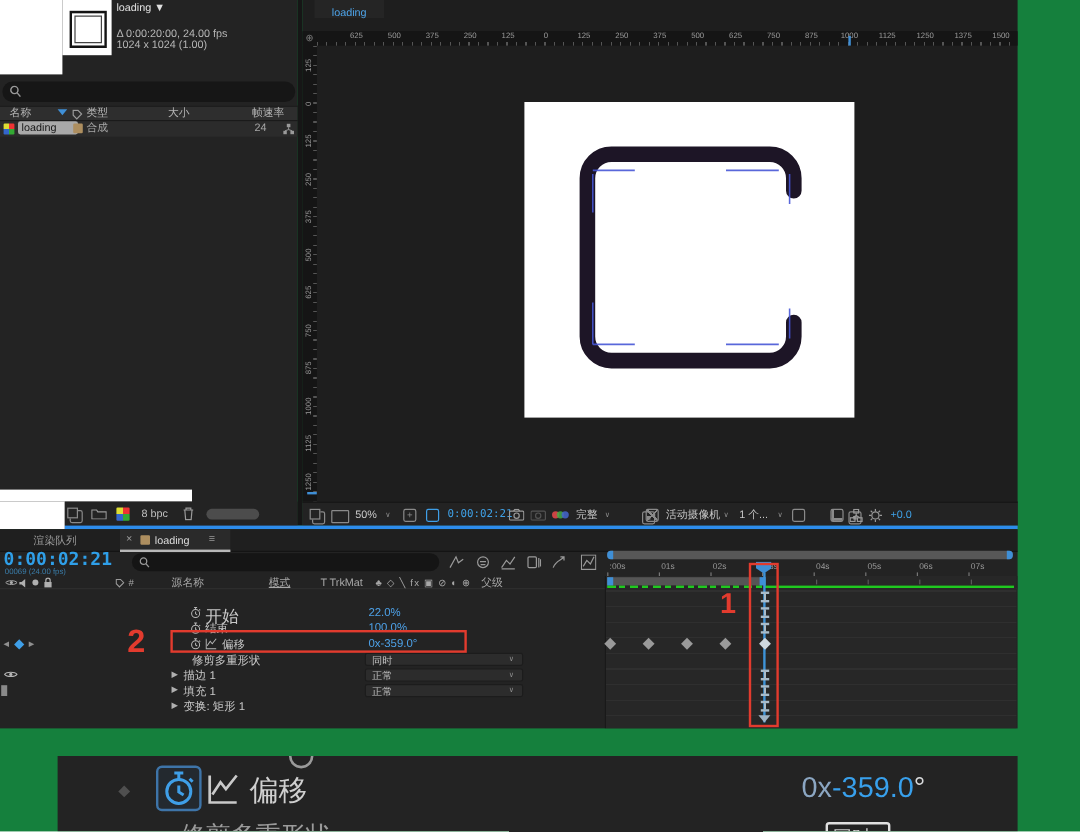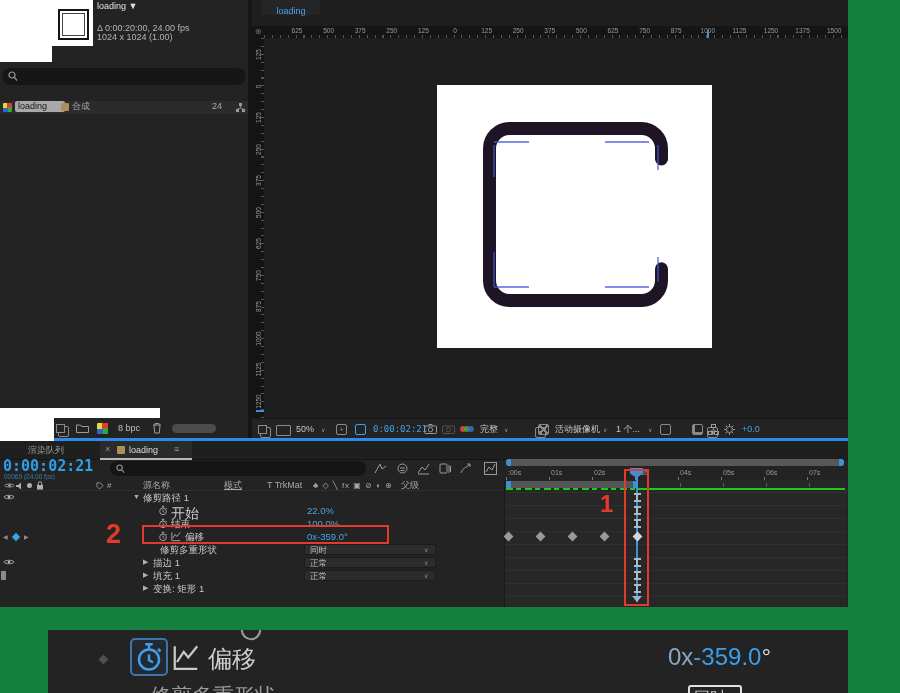--- a/index.html
+++ b/index.html
@@ -51,20 +51,32 @@
 
     <div class="abs" style="left:2px;top:68px;width:244px;height:17px;background:#161616;border-radius:9px;">
       <span class="icw" style="left:6px;top:3px;">
         <svg width="10" height="11" viewBox="0 0 10 11">
             <circle cx="4" cy="4" r="3" fill="none" stroke="#9a9a9a" stroke-width="1.2"></circle>
             <path d="M6.2 6.2L9 9.5" stroke="#9a9a9a" stroke-width="1.2"></path>
           </svg>
       </span>
     </div>
 
+    <div class="abs" style="left:0;top:88px;width:248px;height:13px;background:#2e2e2e;border-top:1px solid #1a1a1a;border-bottom:1px solid #1a1a1a;box-sizing:border-box;">
+      <span class="abs t9 gray" style="left:8px;top:0;">名称</span>
+      <span class="abs" style="left:48px;top:2px;width:0;height:0;border-left:4px solid transparent;border-right:4px solid transparent;border-top:5px solid #3f8fd6;"></span>
+      <span class="icw" style="left:60px;top:2px;">
+        <svg width="9" height="9" viewBox="0 0 9 9">
+            <path d="M1 1h4l3 3-4 4-3-3z" fill="none" stroke="#9a9a9a"></path>
+          </svg>
+      </span>
+      <span class="abs t9 gray" style="left:72px;top:0;">类型</span>
+      <span class="abs t9 gray" style="left:140px;top:0;">大小</span>
+      <span class="abs t9 gray" style="left:210px;top:0;">帧速率</span>
+    </div>
 
     <div class="abs" style="left:0;top:101px;width:248px;height:13px;background:#2b2b2b;">
       <span class="abs" style="left:3px;top:2px;width:9px;height:9px;border-radius:1px;background:conic-gradient(#e33 0 25%,#3a3 25% 50%,#36c 50% 75%,#dd3 75% 100%);"></span>
       <span class="abs t9" style="left:15px;top:0;width:44px;background:#a9a9a9;color:#151515;border-radius:2px;padding:0 3px;">loading</span>
       <span class="abs" style="left:61px;top:2px;width:8px;height:8px;background:#ad8e5f;border-radius:1px;"></span>
       <span class="abs t9" style="left:72px;top:0;color:#a8a8a8;">合成</span>
       <span class="abs t9" style="left:212px;top:0;color:#a8a8a8;">24</span>
       <span class="icw" style="left:236px;top:2px;">
         <svg width="9" height="9" viewBox="0 0 9 9">
             <rect x="3" y="0" width="3" height="3" fill="#9a9a9a"></rect>
@@ -339,30 +351,20 @@
     </div>
     <span class="abs" style="left:680px;top:42px;width:1px;height:4px;background:#5a5a5a;"></span>
     <span class="abs" style="left:723px;top:42px;width:1px;height:4px;background:#5a5a5a;"></span>
     <span class="abs" style="left:766px;top:42px;width:1px;height:4px;background:#5a5a5a;"></span>
     <span class="abs" style="left:809px;top:42px;width:1px;height:4px;background:#5a5a5a;"></span>
 
     <div class="abs" style="left:506px;top:47px;width:131px;height:2px;background:repeating-linear-gradient(90deg,#1fc91f 0 7px,#262626 7px 10px,#1fc91f 10px 15px,#262626 15px 19px);"></div>
     <div class="abs" style="left:637px;top:47px;width:208px;height:2px;background:#1fc91f;"></div>
 
     <div id="tlrows" class="abs" style="left:0;top:50px;width:848px;height:117px;">
-        <div style="position: absolute; left: 0px; top: 0px; width: 848px; height: 13px;">
-          <span style="position: absolute; left: 3px; top: 2px; color: rgb(181, 181, 181);">
-            <svg width="12" height="8" viewBox="0 0 14 8">
-              <path d="M1 4c2-2.7 10-2.7 12 0c-2 2.7-10 2.7-12 0z" fill="none" stroke="currentColor"></path>
-              <circle cx="7" cy="4" r="1.6" fill="currentColor"></circle>
-            </svg>
-          </span>
-          <span style="position: absolute; left: 133px; top: 2px; font-size: 7px; color: rgb(176, 176, 176);">▼</span>
-          <span style="position: absolute; left: 143px; top: 1px; font-size: 9.5px; color: rgb(200, 200, 200);">修剪路径 1</span>
-        </div>
         <div style="position: absolute; left: 0px; top: 13px; width: 848px; height: 13px;">
           <span style="position: absolute; left: 158px; top: 1px; color: rgb(184, 184, 184);">
             <svg width="10" height="11" viewBox="0 0 12 12">
               <circle cx="6" cy="7" r="4" fill="none" stroke="currentColor"></circle>
               <path d="M4.5 0.9h3M6 0.9v2M9.6 2.8l1 1" stroke="currentColor" fill="none"></path>
               <path d="M6 5v2.2l1.6 1" stroke="currentColor" fill="none"></path>
             </svg>
           </span>
           <span style="position: absolute; left: 171px; top: 1px; font-size: 14px; color: rgb(200, 200, 200);">开始</span>
           <span style="position: absolute; left: 307px; top: 1px; font-size: 9.5px; color: rgb(77, 160, 230);">22.0%</span>

